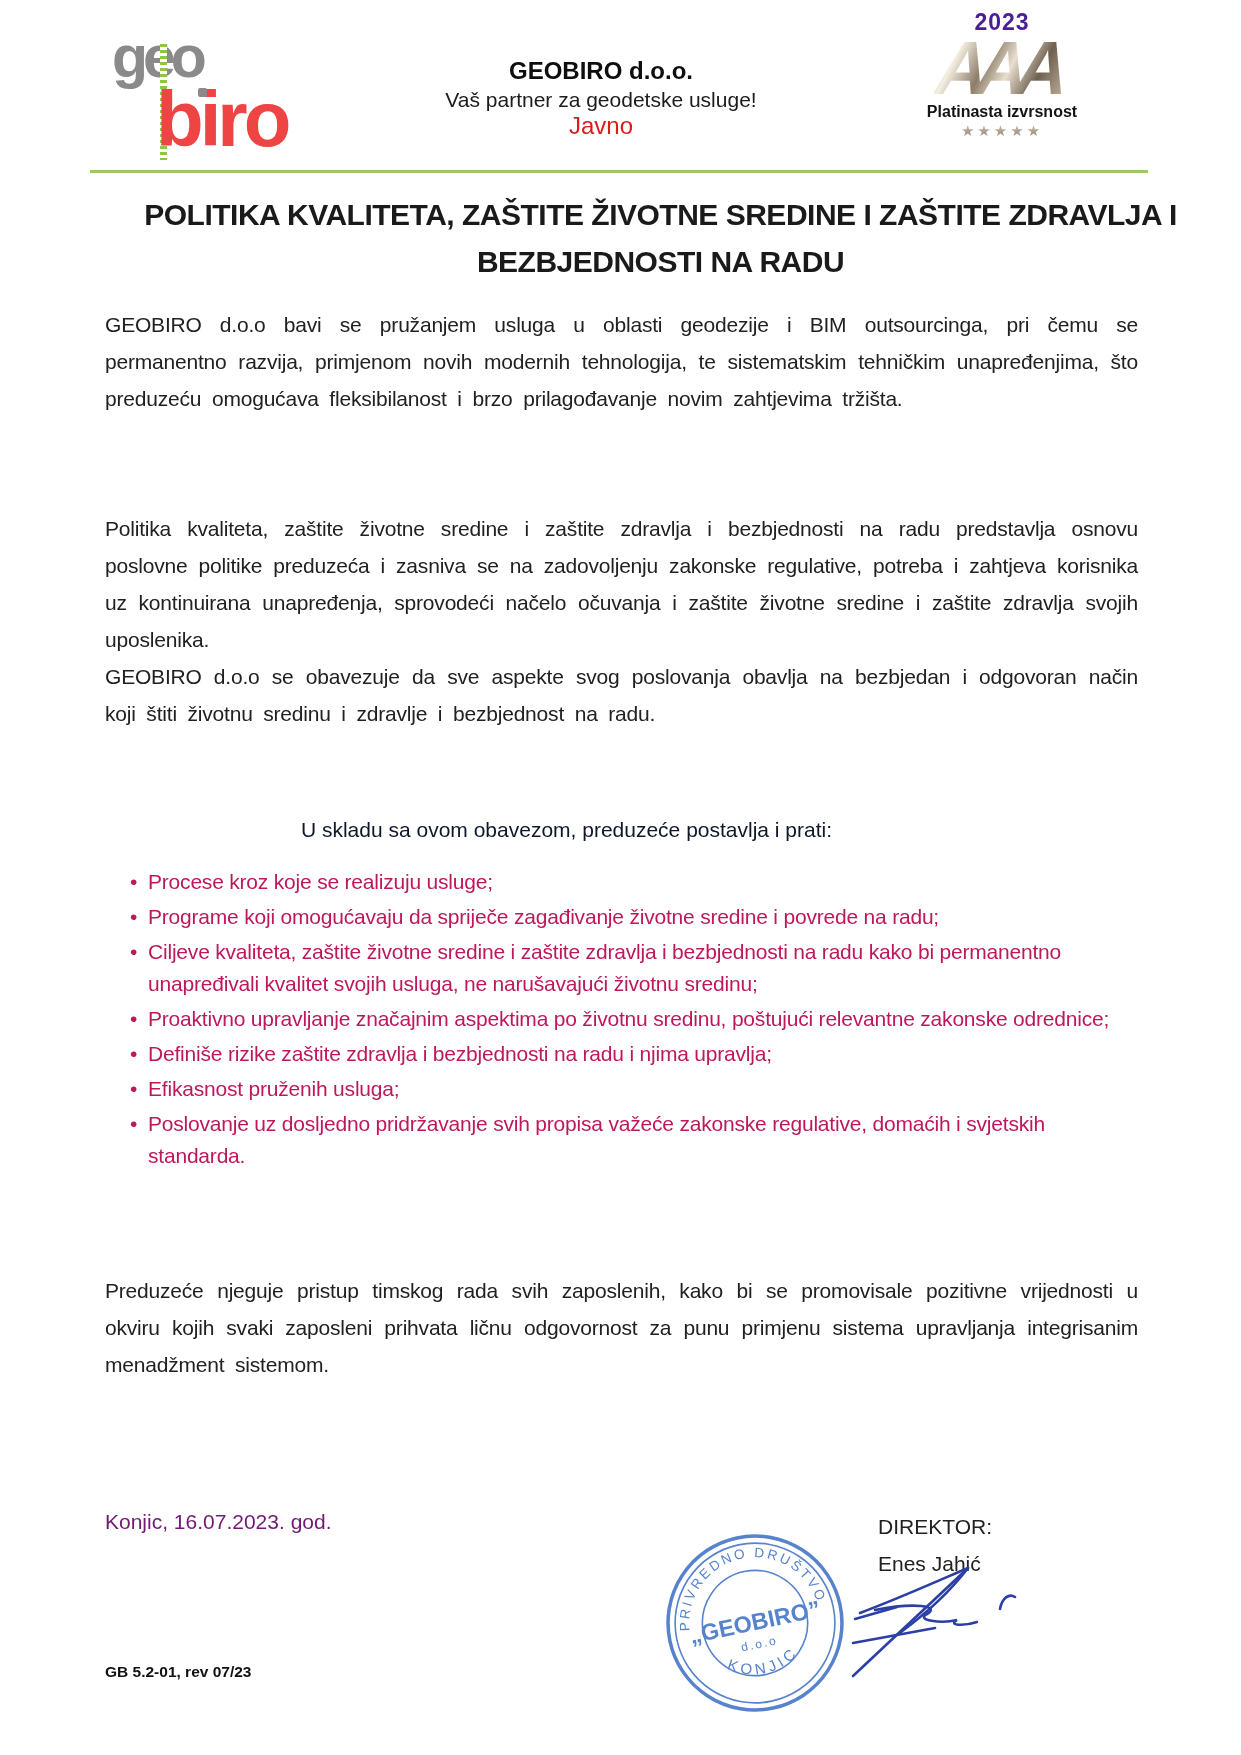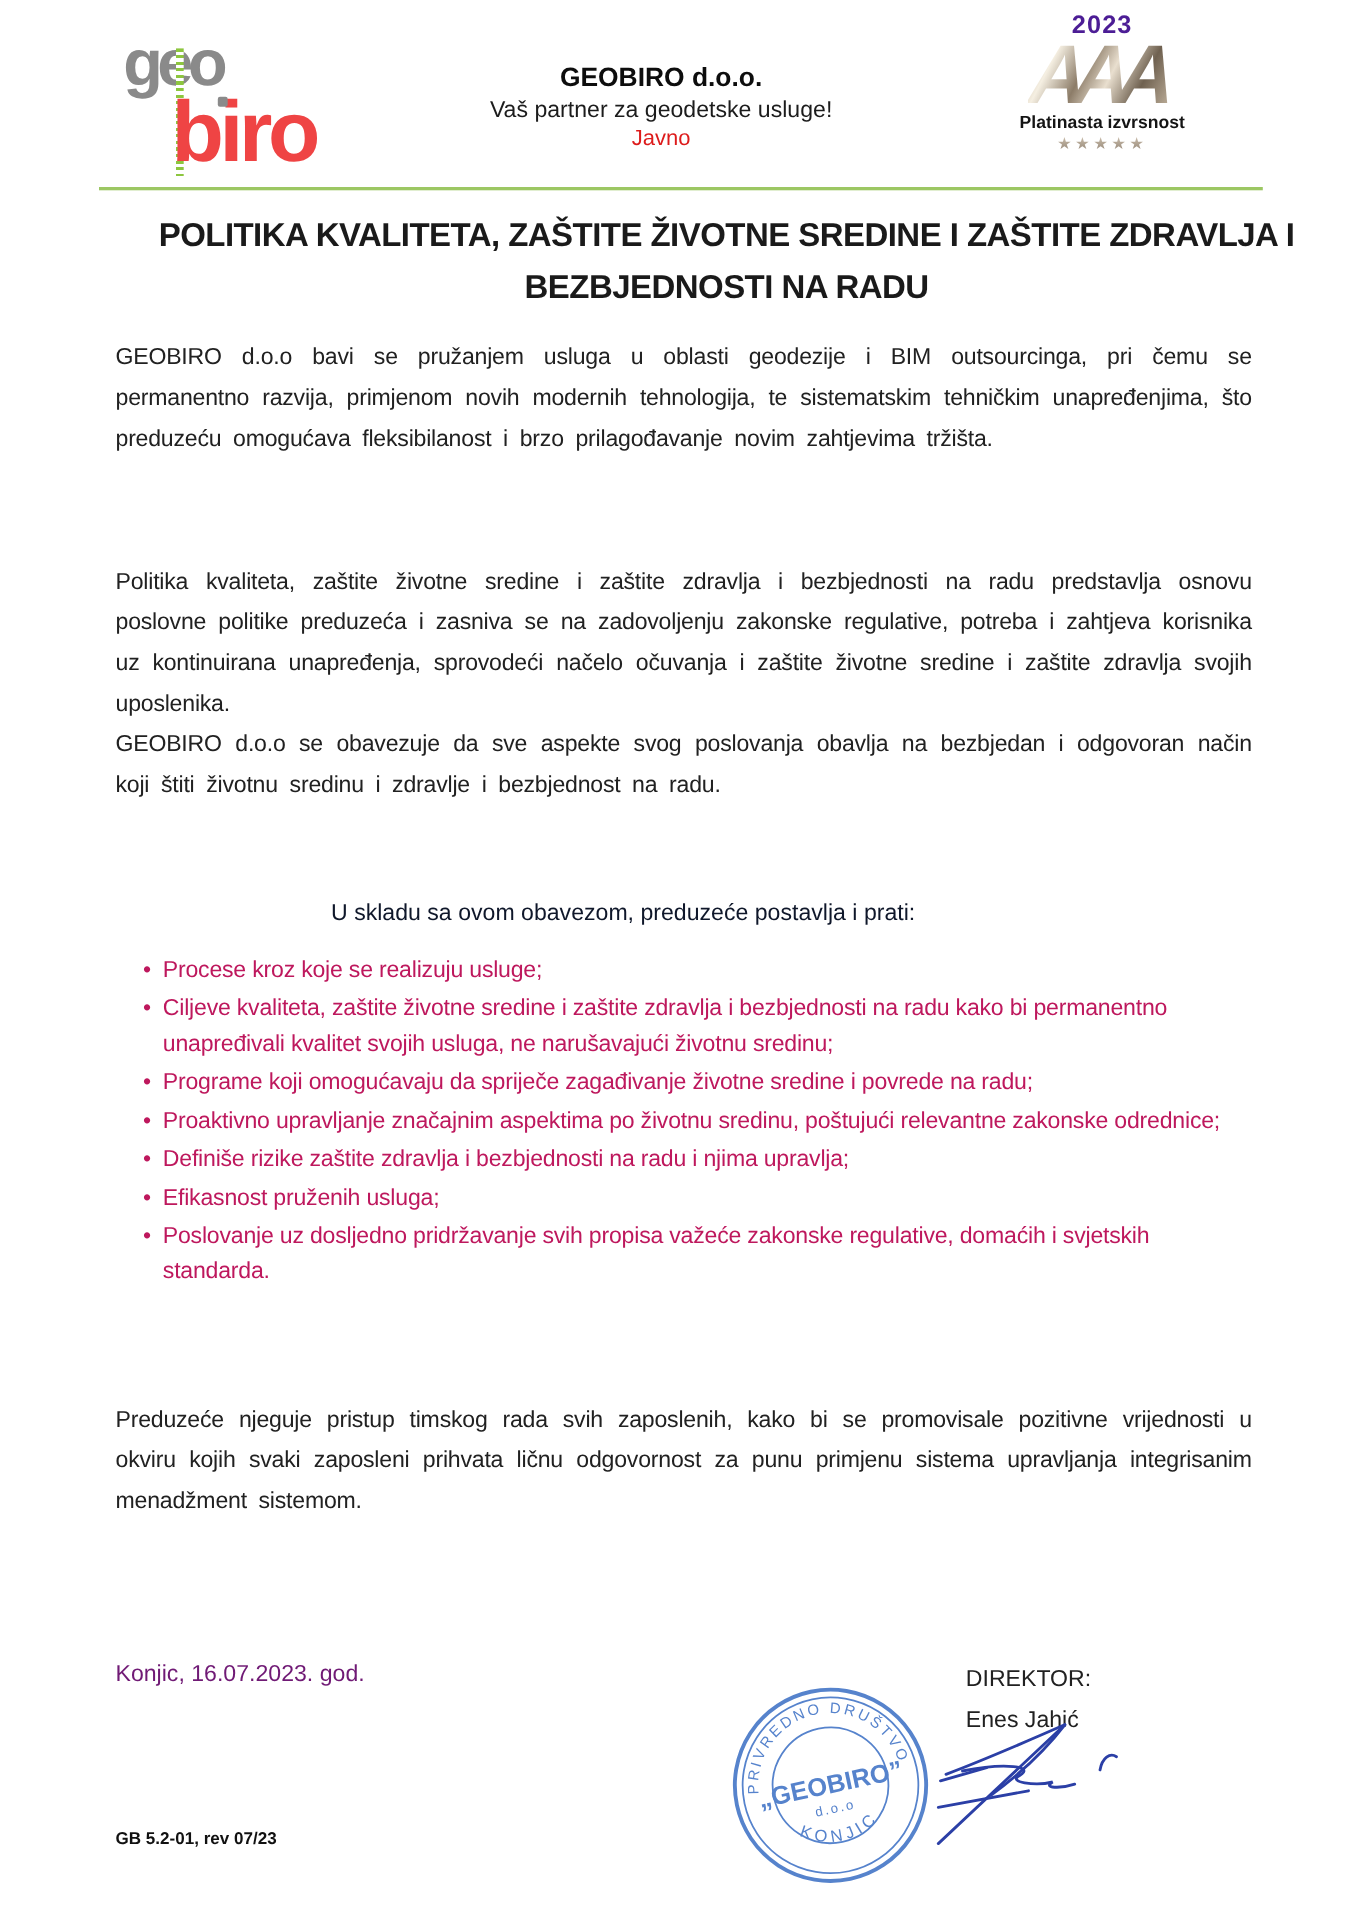--- a/index.html
+++ b/index.html
@@ -11,21 +11,21 @@
   .logo { position:absolute; left:112px; top:28px; width:200px; height:140px; }
   .logo-geo { position:absolute; left:0; top:0; font-size:59px; font-weight:bold; letter-spacing:-5px; color:#8a8a8a; line-height:1; z-index:1; }
   .logo-bar { position:absolute; left:48px; top:16px; width:7px; height:116px; z-index:2;
               background:repeating-linear-gradient(to bottom,#8dc63f 0 3px,#ffffff 3px 6px); }
   .logo-biro { position:absolute; left:44px; top:52px; font-size:78px; font-weight:bold; letter-spacing:-4px; color:#ef4444; line-height:1; z-index:3; }
   .logo-dot { position:absolute; left:86px; top:60px; width:9px; height:9px; background:#8a8a8a; border-radius:2px; z-index:4; }
 
   .header-center { position:absolute; left:400px; top:56px; width:402px; text-align:center; }
   .company-name { font-size:24px; font-weight:bold; color:#0d0d0d; line-height:30px; }
   .tagline { font-size:21px; color:#1c1c1c; line-height:27px; }
-  .classification { font-size:20px; color:#dd1b1b; line-height:26px; }
+  .classification { font-size:24px; color:#dd1b1b; line-height:26px; }
 
   .badge { position:absolute; left:918px; top:10px; width:168px; text-align:center; }
   .badge-year { font-size:23px; font-weight:bold; line-height:25px; color:#4c1d95; letter-spacing:1px; }
   .badge-aaa { display:inline-block; font-size:72px; line-height:66px; font-weight:bold; font-style:italic;
                letter-spacing:-12px; transform:skewX(-4deg) scaleY(1.05); padding-right:12px;
                background:linear-gradient(115deg,#b9a88f 0%,#f5efe2 18%,#8c7c68 38%,#e9dfcf 55%,#6f6150 75%,#cabba6 100%);
                -webkit-background-clip:text; background-clip:text; color:transparent; }
   .badge-label { font-size:16px; font-weight:bold; color:#141414; line-height:17px; margin-top:2px; }
   .badge-stars { display:inline-block; font-size:15px; letter-spacing:3px; line-height:16px; margin-top:3px;
                  background:linear-gradient(180deg,#cfc2b0,#8f8172);
@@ -97,22 +97,22 @@
 
   <div class="para" id="p23">
     <p>Politika kvaliteta, zaštite životne sredine i zaštite zdravlja i bezbjednosti na radu predstavlja osnovu poslovne politike preduzeća i zasniva se na zadovoljenju zakonske regulative, potreba i zahtjeva korisnika uz kontinuirana unapređenja, sprovodeći načelo očuvanja i zaštite životne sredine i zaštite zdravlja svojih uposlenika.</p>
     <p>GEOBIRO d.o.o se obavezuje da sve aspekte svog poslovanja obavlja na bezbjedan i odgovoran način koji štiti životnu sredinu i zdravlje i bezbjednost na radu.</p>
   </div>
 
   <div class="lead-in">U skladu sa ovom obavezom, preduzeće postavlja i prati:</div>
 
   <ul class="bullet-list">
     <li>Procese kroz koje se realizuju usluge;</li>
+    <li>Programe koji omogućavaju da spriječe zagađivanje životne sredine i povrede na radu;</li>
     <li>Ciljeve kvaliteta, zaštite životne sredine i zaštite zdravlja i bezbjednosti na radu kako bi permanentno unapređivali kvalitet svojih usluga, ne narušavajući životnu sredinu;</li>
-    <li>Programe koji omogućavaju da spriječe zagađivanje životne sredine i povrede na radu;</li>
     <li>Proaktivno upravljanje značajnim aspektima po životnu sredinu, poštujući relevantne zakonske odrednice;</li>
     <li>Definiše rizike zaštite zdravlja i bezbjednosti na radu i njima upravlja;</li>
     <li>Efikasnost pruženih usluga;</li>
     <li>Poslovanje uz dosljedno pridržavanje svih propisa važeće zakonske regulative, domaćih i svjetskih standarda.</li>
   </ul>
 
   <p class="para" id="p4">Preduzeće njeguje pristup timskog rada svih zaposlenih, kako bi se promovisale pozitivne vrijednosti u okviru kojih svaki zaposleni prihvata ličnu odgovornost za punu primjenu sistema upravljanja integrisanim menadžment sistemom.</p>
 
   <div class="place-date">Konjic, 16.07.2023. god.</div>
 

